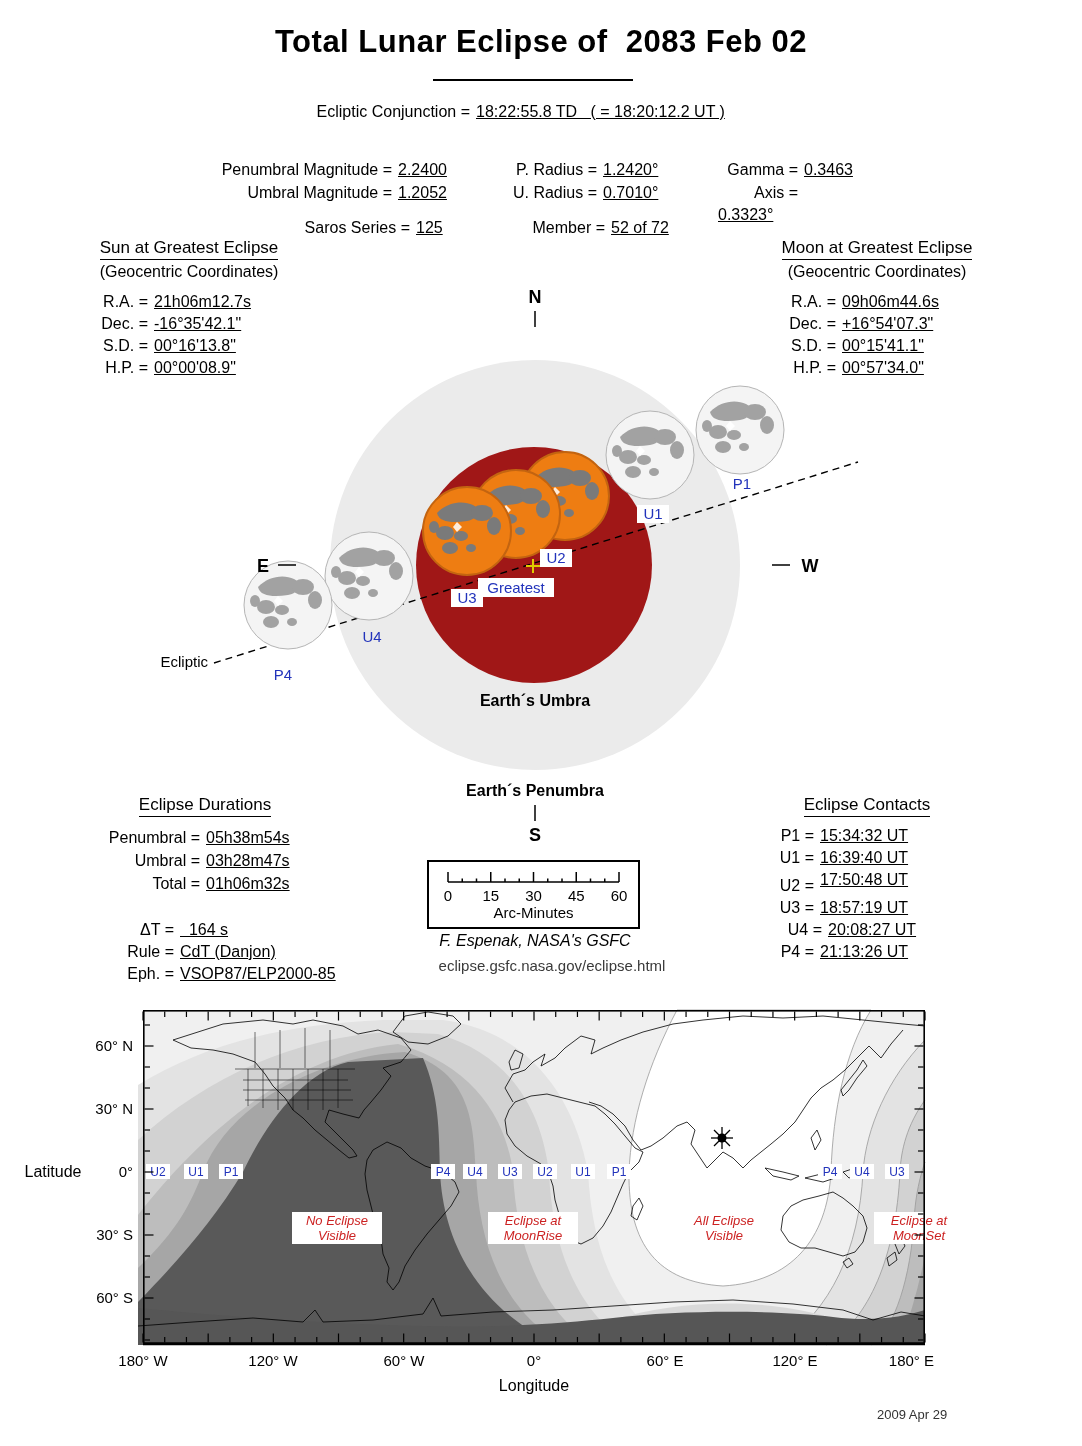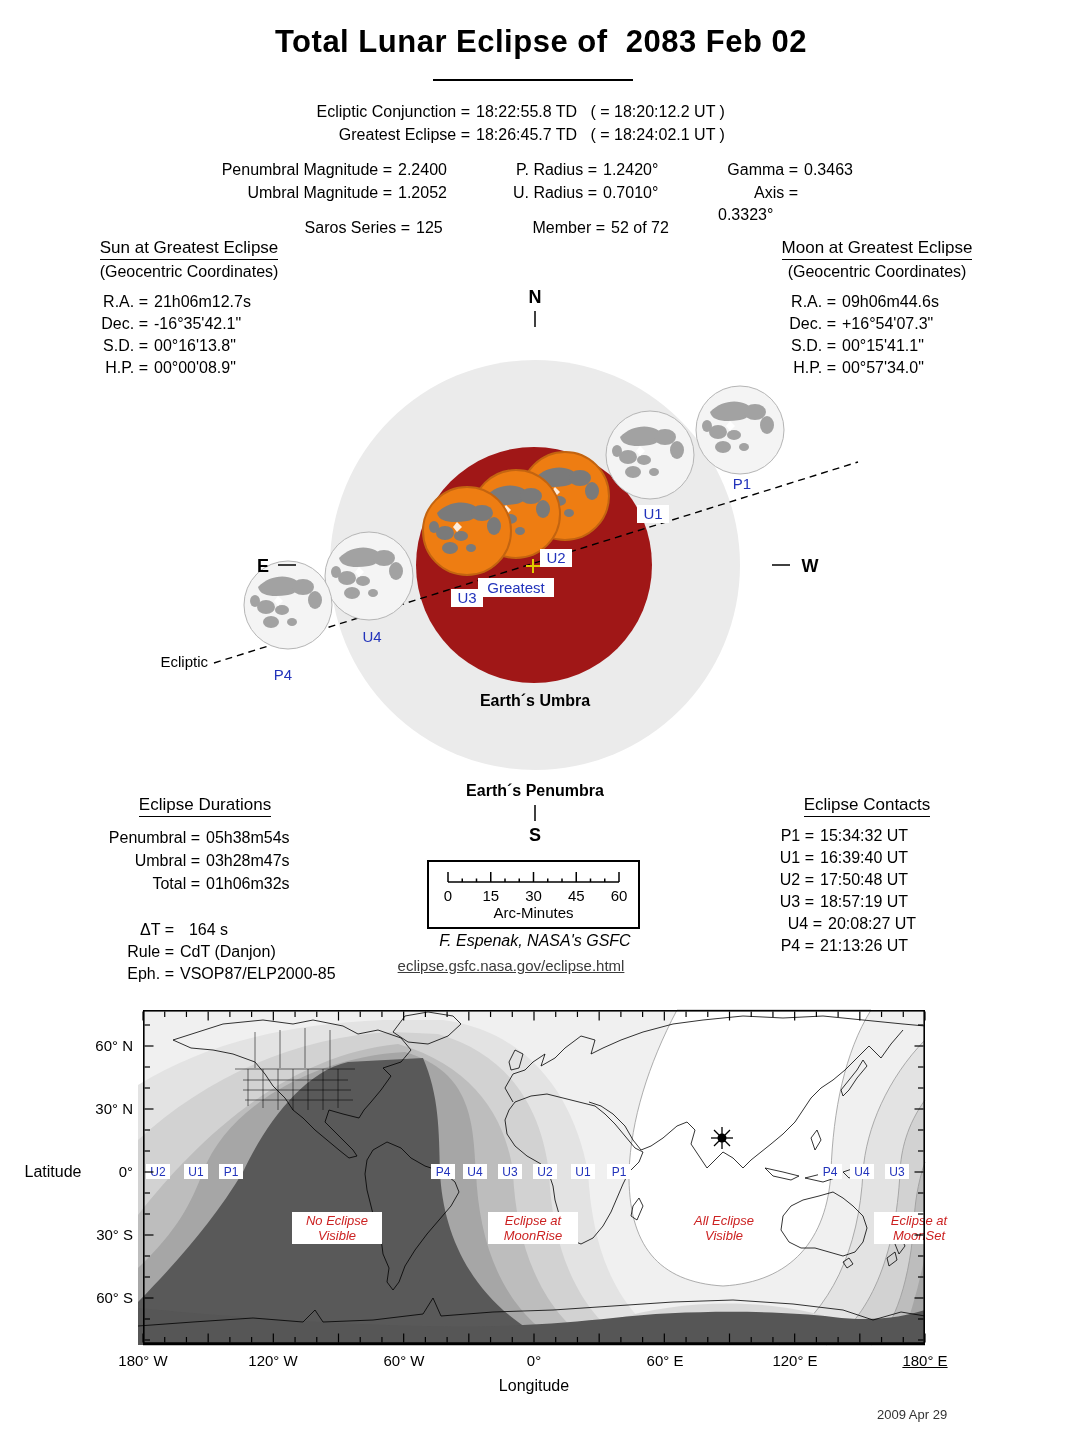--- a/index.html
+++ b/index.html
@@ -4,21 +4,21 @@
 <style>
   html,body{margin:0;padding:0;background:#fff;}
   .page{position:relative;width:1082px;height:1446px;background:#fff;overflow:hidden;
         font-family:"Liberation Sans","DejaVu Sans",sans-serif;color:#000;}
   .abs{position:absolute;}
   .ctr{transform:translateX(-50%);}
   .title{font-size:31px;font-weight:bold;white-space:pre;letter-spacing:0.5px;}
   .rule{background:#000;height:2px;}
   .kv{position:absolute;display:flex;white-space:pre;font-size:16px;line-height:22px;}
   .kv .k{text-align:right;flex:0 0 auto;}
-  .kv .v{padding-left:6px;text-align:left;}
+  .kv .v{padding-left:6px;text-align:left;text-decoration:underline;}
   .blocktitle{font-size:17px;display:inline-block;border-bottom:1.5px solid #000;padding-bottom:1px;}
   .blocksub{font-size:16px;margin-top:3px;}
   .blk{position:absolute;text-align:center;}
   .rows{margin-top:10px;}
   .rows .kv{position:relative;}
   svg text{font-family:"Liberation Sans","DejaVu Sans",sans-serif;}
   .moon-gray{fill:#f4f4f4;stroke:#b5b5b5;stroke-width:1;}
   .maria-gray{fill:#a2a2a2;}
   .moon-orange{fill:#ee7d12;stroke:#c36410;stroke-width:2;}
   .maria-orange{fill:#7a7a7a;}
@@ -42,23 +42,20 @@
 <body>
 
 <div class="page">
 
   <div class="abs ctr title" style="left:541px;top:24px;">Total Lunar Eclipse of  2083 Feb 02</div>
   <div class="abs rule" style="left:433px;top:79px;width:200px;"></div>
 
   <div class="kv" style="left:242px;top:101px;">
     <span class="k" style="width:228px;">Ecliptic Conjunction =</span><span class="v">18:22:55.8 TD   ( = 18:20:12.2 UT )</span>
   </div>
-  <div class="kv" style="left:242px;top:124px;">
-    <span class="k" style="width:228px;">Greatest Eclipse =</span><span class="v">18:26:45.7 TD   ( = 18:24:02.1 UT )</span>
-  </div>
 
   <div class="kv" style="left:175px;top:159px;">
     <span class="k" style="width:217px;">Penumbral Magnitude =</span><span class="v">2.2400</span>
   </div>
   <div class="kv" style="left:505px;top:159px;">
     <span class="k" style="width:92px;">P. Radius =</span><span class="v">1.2420°</span>
   </div>
   <div class="kv" style="left:712px;top:159px;">
     <span class="k" style="width:86px;">Gamma =</span><span class="v">0.3463</span>
   </div>
@@ -193,21 +190,21 @@
       <div class="kv" style="line-height:22px;"><span class="k" style="width:114px;">Rule =</span><span class="v">CdT (Danjon)</span></div>
       <div class="kv" style="line-height:22px;"><span class="k" style="width:114px;">Eph. =</span><span class="v">VSOP87/ELP2000-85</span></div>
     </div>
   </div>
 
   <div class="blk" style="left:772px;top:795px;width:190px;">
     <span class="blocktitle">Eclipse Contacts</span>
     <div class="rows" style="margin-top:8px;">
       <div class="kv"><span class="k" style="width:42px;">P1 =</span><span class="v">15:34:32 UT</span></div>
       <div class="kv"><span class="k" style="width:42px;">U1 =</span><span class="v">16:39:40 UT</span></div>
-      <div class="kv"><span class="k" style="width:42px;">U2 =</span><span class="v">17:50:48 UT</span></div>
+      <div class="kv"><span class="k" style="width:42px;margin-top:6px;">U2 =</span><span class="v">17:50:48 UT</span></div>
       <div class="kv"><span class="k" style="width:42px;">U3 =</span><span class="v">18:57:19 UT</span></div>
       <div class="kv"><span class="k" style="width:42px;margin-left:8px;">U4 =</span><span class="v">20:08:27 UT</span></div>
       <div class="kv"><span class="k" style="width:42px;">P4 =</span><span class="v">21:13:26 UT</span></div>
     </div>
   </div>
 
   <div class="scalebox">
     <svg width="209" height="65" viewBox="0 0 209 65">
       <line x1="19" y1="20" x2="190" y2="20" stroke="#000" stroke-width="1.5"></line>
       <g id="ruler-ticks" stroke="#000" stroke-width="1.5">
@@ -228,21 +225,21 @@
       <text x="19" y="39" text-anchor="middle" font-size="15">0</text>
       <text x="61.75" y="39" text-anchor="middle" font-size="15">15</text>
       <text x="104.5" y="39" text-anchor="middle" font-size="15">30</text>
       <text x="147.25" y="39" text-anchor="middle" font-size="15">45</text>
       <text x="190" y="39" text-anchor="middle" font-size="15">60</text>
       <text x="104.5" y="56" text-anchor="middle" font-size="15">Arc-Minutes</text>
     </svg>
   </div>
 
   <div class="abs ctr credit1" style="left:535px;top:932px;">F. Espenak, NASA's GSFC</div>
-  <div class="abs ctr credit2" style="left:511px;top:957px;text-decoration:underline;">eclipse.gsfc.nasa.gov/eclipse.html</div>
+  <div class="abs ctr credit2" style="left:552px;top:957px;">eclipse.gsfc.nasa.gov/eclipse.html</div>
 
   <svg id="map-svg" class="abs" style="left:143px;top:1010px;overflow:visible;" width="782" height="335" viewBox="0 0 782 335">
 
     <rect x="0" y="0" width="782" height="335" fill="#f0f0f0"></rect>
 
     <path d="M -5,75 C 60,35 140,14 240,10 L 300,10 C 390,22 432,92 445,162 C 449,235 470,300 530,335 L -5,335 Z" fill="#e3e3e3"></path>
     <path d="M -5,130 C 60,70 150,26 250,22 L 295,24 C 372,46 399,106 406,162 C 409,235 432,300 487,335 L -5,335 Z" fill="#d2d2d2"></path>
     <path d="M -5,205 C 50,135 140,45 255,34 C 332,56 363,110 370,162 C 373,235 398,302 452,335 L -5,335 Z" fill="#bdbdbd"></path>
     <path d="M -5,258 C 35,220 48,193 60,162 C 85,95 175,46 262,42 C 330,62 330,115 333,162 C 336,238 362,303 422,335 L -5,335 Z" fill="#a6a6a6"></path>
 
@@ -447,21 +444,21 @@
     <rect x="0.8" y="0.8" width="780.4" height="333.4" fill="none" stroke="#000" stroke-width="1.6"></rect>
     <line x1="0" y1="333.8" x2="782" y2="333.8" stroke="#000" stroke-width="3"></line>
   </svg>
 
   <div class="abs axis" style="left:98px;top:1352px;width:90px;text-align:center;">180° W</div>
   <div class="abs axis" style="left:228px;top:1352px;width:90px;text-align:center;">120° W</div>
   <div class="abs axis" style="left:359px;top:1352px;width:90px;text-align:center;">60° W</div>
   <div class="abs axis" style="left:489px;top:1352px;width:90px;text-align:center;">0°</div>
   <div class="abs axis" style="left:620px;top:1352px;width:90px;text-align:center;">60° E</div>
   <div class="abs axis" style="left:750px;top:1352px;width:90px;text-align:center;">120° E</div>
-  <div class="abs axis" style="left:880px;top:1352px;width:90px;text-align:center;text-decoration:underline;">180° E</div>
+  <div class="abs axis" style="left:844px;top:1352px;width:90px;text-align:right;">180° E</div>
   <div class="abs axistitle ctr" style="left:534px;top:1377px;">Longitude</div>
   <div class="abs axis" style="left:63px;top:1037px;width:70px;text-align:right;">60° N</div>
   <div class="abs axis" style="left:63px;top:1100px;width:70px;text-align:right;">30° N</div>
   <div class="abs axis" style="left:63px;top:1163px;width:70px;text-align:right;">0°</div>
   <div class="abs axis" style="left:63px;top:1226px;width:70px;text-align:right;">30° S</div>
   <div class="abs axis" style="left:63px;top:1289px;width:70px;text-align:right;">60° S</div>
   <div class="abs axistitle" style="left:17px;top:1163px;width:72px;text-align:center;">Latitude</div>
 
   <div class="abs datestamp" style="left:877px;top:1407px;">2009 Apr 29</div>
 </div>

